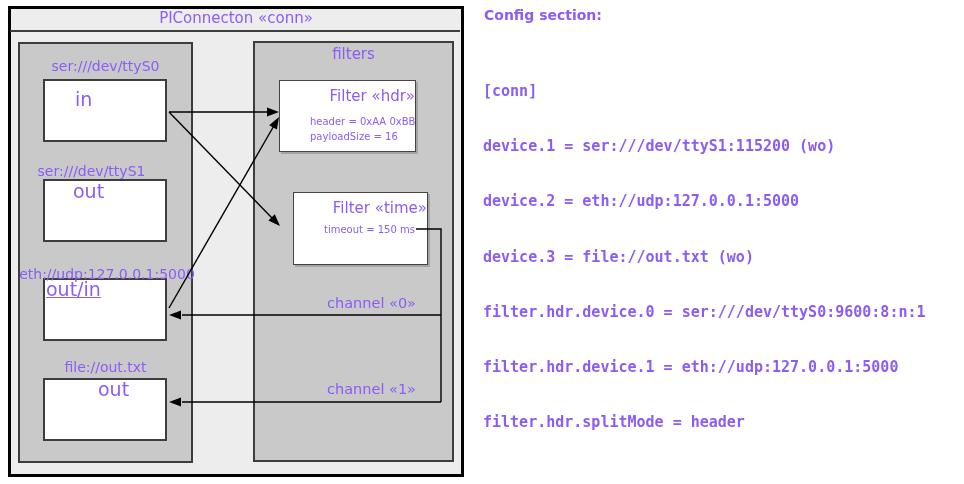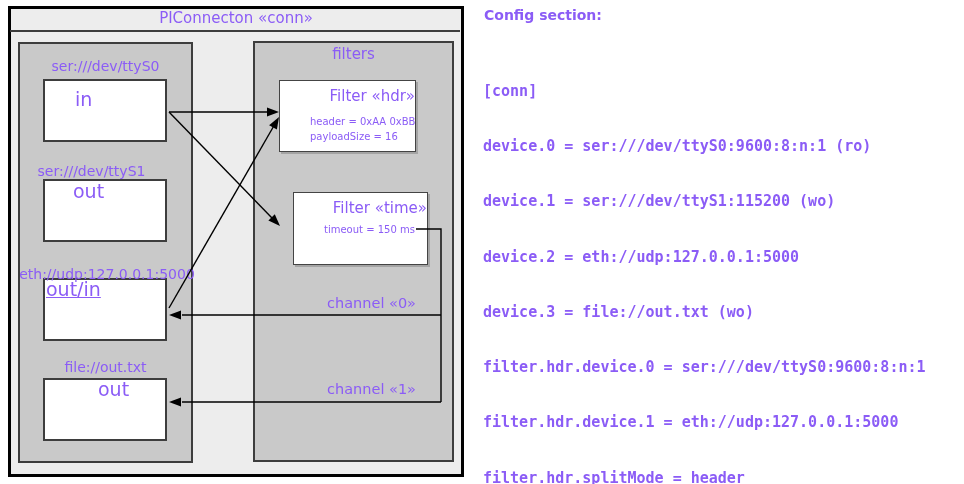--- a/index.html
+++ b/index.html
@@ -204,21 +204,20 @@
       <polygon points="280,226 268.4,220.5 274.8,214.3"></polygon>
       <polygon points="279,117 276.9,129.6 269.1,125.2"></polygon>
       <polygon points="169,315 181,310.5 181,319.5"></polygon>
       <polygon points="169,402 181,397.5 181,406.5"></polygon>
     </g>
   </svg>
 
   <div class="abs config-heading">Config section:</div>
   <div class="abs config-lines">
     <div>[conn]</div>
-    <div>device.0 = ser:///dev/ttyS0:9600:8:n:1 (ro)</div>
     <div>device.1 = ser:///dev/ttyS1:115200 (wo)</div>
     <div>device.2 = eth://udp:127.0.0.1:5000</div>
     <div>device.3 = file://out.txt (wo)</div>
     <div>filter.hdr.device.0 = ser:///dev/ttyS0:9600:8:n:1</div>
     <div>filter.hdr.device.1 = eth://udp:127.0.0.1:5000</div>
     <div>filter.hdr.splitMode = header</div>
     
     
     
     

